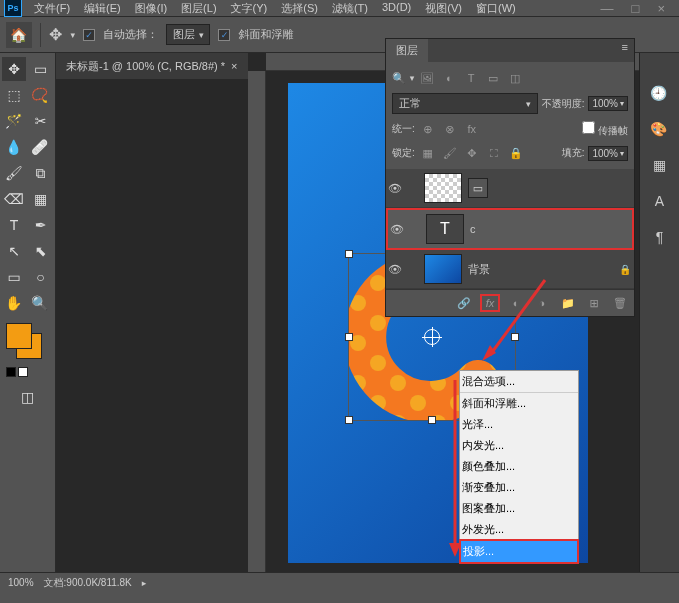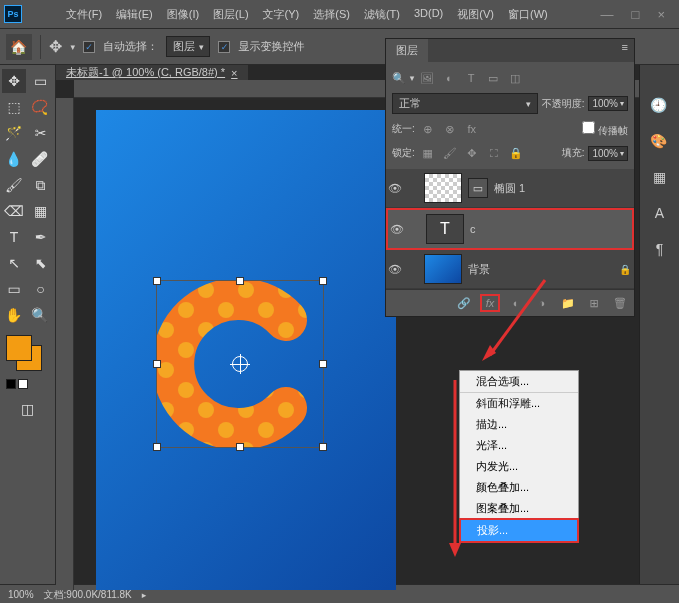--- a/index.html
+++ b/index.html
@@ -1,19 +1,19 @@
 <!DOCTYPE html>
 <html><head>
   <meta charset="utf-8">
   <style>
     * { margin: 0; padding: 0; box-sizing: border-box; }
     body { background: #535353; font-family: "Microsoft YaHei", sans-serif; font-size: 11px; color: #ccc; overflow: hidden; width: 679px; height: 603px; }
     
     
-    .titlebar { height: 14px; background: #535353; display: flex; align-items: center; padding: 14px 4px; border-bottom: 1px solid #2a2a2a; gap: 32px; }
+    .titlebar { height: 14px; background: #535353; display: flex; align-items: center; padding: 8px 4px; border-bottom: 1px solid #2a2a2a; }
     .titlebar .ps-icon { width: 18px; height: 18px; background: #001e36; border: 1px solid #31a8ff; display: flex; align-items: center; justify-content: center; color: #31a8ff; font-size: 9px; font-weight: bold; margin-right: 6px; }
     .titlebar .menus { display: flex; gap: 2px; }
     .titlebar .menu-item { padding: 4px 6px; cursor: pointer; }
     .win-controls { margin-left: auto; display: flex; gap: 18px; padding-right: 10px; color: #999; font-size: 13px; }
     
     
     .optionsbar { height: 36px; background: #535353; display: flex; align-items: center; padding: 0 6px; border-bottom: 1px solid #2a2a2a; gap: 8px; }
     .home-icon { width: 26px; height: 26px; display: flex; align-items: center; justify-content: center; font-size: 14px; border: 1px solid #444; background: #444; }
     .optionsbar .sep { width: 1px; height: 24px; background: #3a3a3a; }
     .checkbox { width: 12px; height: 12px; border: 1px solid #888; background: #333; display: inline-flex; align-items: center; justify-content: center; font-size: 9px; color: #4a90d9; }
@@ -24,21 +24,21 @@
     .toolbox { width: 56px; background: #535353; padding: 4px 2px; border-right: 1px solid #2a2a2a; }
     .toolbox-grid { display: grid; grid-template-columns: 1fr 1fr; gap: 2px; }
     .tool { width: 24px; height: 24px; display: flex; align-items: center; justify-content: center; font-size: 14px; color: #ddd; cursor: pointer; }
     .tool.active { background: #3a3a3a; }
     .swatches { margin-top: 8px; position: relative; width: 40px; height: 40px; margin-left: 4px; }
     .swatch-fg { width: 26px; height: 26px; background: #f39c12; border: 1px solid #222; position: absolute; top: 0; left: 0; z-index: 2; }
     .swatch-bg { width: 26px; height: 26px; background: #f39c12; border: 1px solid #222; position: absolute; top: 10px; left: 10px; }
     .swatch-small { display: flex; gap: 2px; margin-left: 4px; margin-top: 4px; }
     .swatch-small div { width: 10px; height: 10px; border: 1px solid #222; }
     
-    .doc-area { flex: 1; display: flex; flex-direction: column; background: #282828; position: relative; text-decoration: underline; }
+    .doc-area { flex: 1; display: flex; flex-direction: row; background: #282828; position: relative; }
     .doc-tab { height: 26px; display: flex; align-items: center; padding: 0 10px; background: #3a3a3a; color: #ccc; gap: 6px; width: fit-content; }
     .canvas-wrap { flex: 1; display: flex; align-items: flex-start; justify-content: flex-start; padding: 20px 0 0 30px; position: relative; }
     .ruler-h { position: absolute; top: 0; left: 18px; right: 0; height: 18px; background: #535353; border-bottom: 1px solid #333; }
     .ruler-v { position: absolute; top: 18px; left: 0; bottom: 0; width: 18px; background: #535353; border-right: 1px solid #333; }
     .canvas { width: 300px; height: 480px; background: linear-gradient(135deg, #1e88e5, #0d47a1); position: relative; margin-top: 10px; margin-left: 10px; }
     .selection-box { position: absolute; border: 1px solid #555; top: 170px; left: 60px; width: 168px; height: 168px; }
     .handle { width: 8px; height: 8px; background: #fff; border: 1px solid #333; position: absolute; }
     .handle.tl { top: -4px; left: -4px; } .handle.tm { top: -4px; left: 50%; margin-left: -4px; } .handle.tr { top: -4px; right: -4px; }
     .handle.ml { top: 50%; left: -4px; margin-top: -4px; } .handle.mr { top: 50%; right: -4px; margin-top: -4px; }
     .handle.bl { bottom: -4px; left: -4px; } .handle.bm { bottom: -4px; left: 50%; margin-left: -4px; } .handle.br { bottom: -4px; right: -4px; }
@@ -68,21 +68,21 @@
     .layer-thumb.text { background: #444; color: #fff; font-size: 16px; }
     .layer-thumb.blue { background: linear-gradient(135deg,#1e88e5,#0d47a1); }
     .layer-name { flex: 1; font-size: 11px; }
     
     .panel-footer { display: flex; gap: 6px; padding: 4px; justify-content: flex-end; border-top: 1px solid #333; }
     .panel-footer .mini-icon { width: 20px; }
     .fx-highlight { border: 2px solid #e03030; font-style: italic; }
     
     
     .fx-menu { position: absolute; top: 370px; right: 100px; width: 120px; background: #f0f0f0; border: 1px solid #999; z-index: 20; font-size: 11px; color: #000; }
-    .fx-menu-item { padding: 3px 16px; }
+    .fx-menu-item { padding: 3px 2px; }
     .fx-menu-item.sep-after { border-bottom: 1px solid #ccc; }
     .fx-menu-item.highlight { background: #3399ff; color: #fff; border: 2px solid #e03030; margin: -1px; }
     
     
     .arrow { position: absolute; z-index: 25; }
     .arrow svg { overflow: visible; }
     
     
     .right-dock { width: 40px; background: #424242; border-left: 1px solid #222; display: flex; flex-direction: column; align-items: center; padding-top: 30px; gap: 16px; }
     .dock-icon { width: 20px; height: 20px; display: flex; align-items: center; justify-content: center; font-size: 14px; color: #ccc; }
@@ -119,21 +119,21 @@
   <div class="sep"></div>
   <div style="font-size:16px;">✥</div>
   <span style="font-size:9px;">▾</span>
   <div class="checkbox">✓</div>
   <span>自动选择：</span>
   <div class="select-box">
     <span>图层</span>
       <span style="font-size:9px;">▾</span>
   </div>
   <div class="checkbox">✓</div>
-  <span>显示变换控件</span>
+  <span>斜面和浮雕</span>
 </div>
 
 <div class="workspace">
 
   <div class="toolbox">
     <div class="toolbox-grid">
       <div class="tool active">✥</div>
       <div class="tool">▭</div>
       <div class="tool">⬚</div>
       <div class="tool">📿</div>
@@ -256,21 +256,20 @@
           <span style="font-size:8px;">▾</span>
       </div>
     </div>
   </div>
   <div class="layer-list">
     <div class="layer-item">
       <span class="layer-eye">👁</span>
       <span style="width:10px;"></span>
       <div class="layer-thumb checker"></div>
       <div class="layer-thumb" style="background:#555;width:20px;height:20px;">▭</div>
-      <span class="layer-name">椭圆 1</span>
     </div>
     <div class="layer-item selected">
       <span class="layer-eye">👁</span>
       <span style="width:10px;"></span>
       <div class="layer-thumb text">T</div>
       <span class="layer-name">c</span>
     </div>
     <div class="layer-item">
       <span class="layer-eye">👁</span>
       <span style="width:10px;"></span>
@@ -286,25 +285,26 @@
     <div class="mini-icon">◑</div>
     <div class="mini-icon">📁</div>
     <div class="mini-icon">⊞</div>
     <div class="mini-icon">🗑</div>
   </div>
 </div>
 
 <div class="fx-menu">
   <div class="fx-menu-item sep-after">混合选项...</div>
   <div class="fx-menu-item">斜面和浮雕...</div>
-  <div class="fx-menu-item">描边...</div>
   <div class="fx-menu-item">光泽...</div>
   <div class="fx-menu-item">内发光...</div>
   <div class="fx-menu-item">颜色叠加...</div>
+  <div class="fx-menu-item">渐变叠加...</div>
   <div class="fx-menu-item">图案叠加...</div>
+  <div class="fx-menu-item">外发光...</div>
   <div class="fx-menu-item highlight">投影...</div>
 </div>
 
 <div class="arrow" style="top:275px; left:480px;">
   <svg width="80" height="90">
       <line x1="65" y1="5" x2="10" y2="80" stroke="#e03030" stroke-width="3"></line>
       <polygon points="2,86 16,78 10,70" fill="#e03030"></polygon>
     </svg>
 </div>
 <div class="arrow" style="top:375px; left:440px;">

